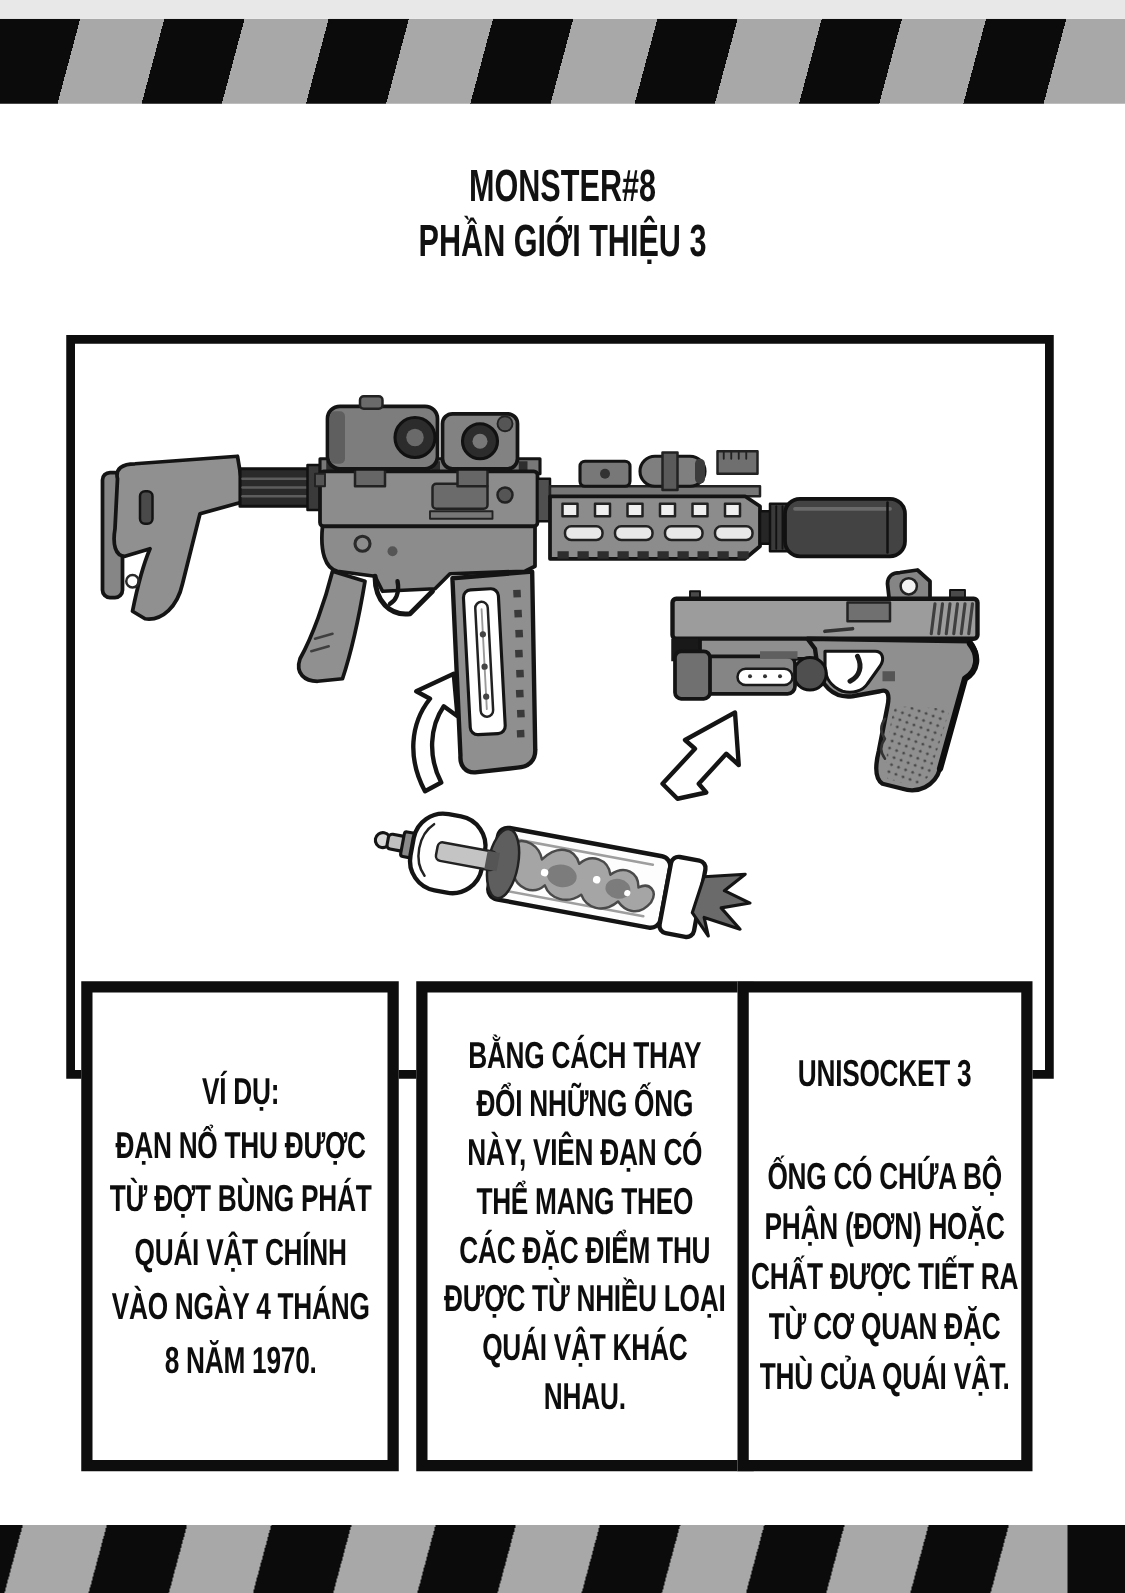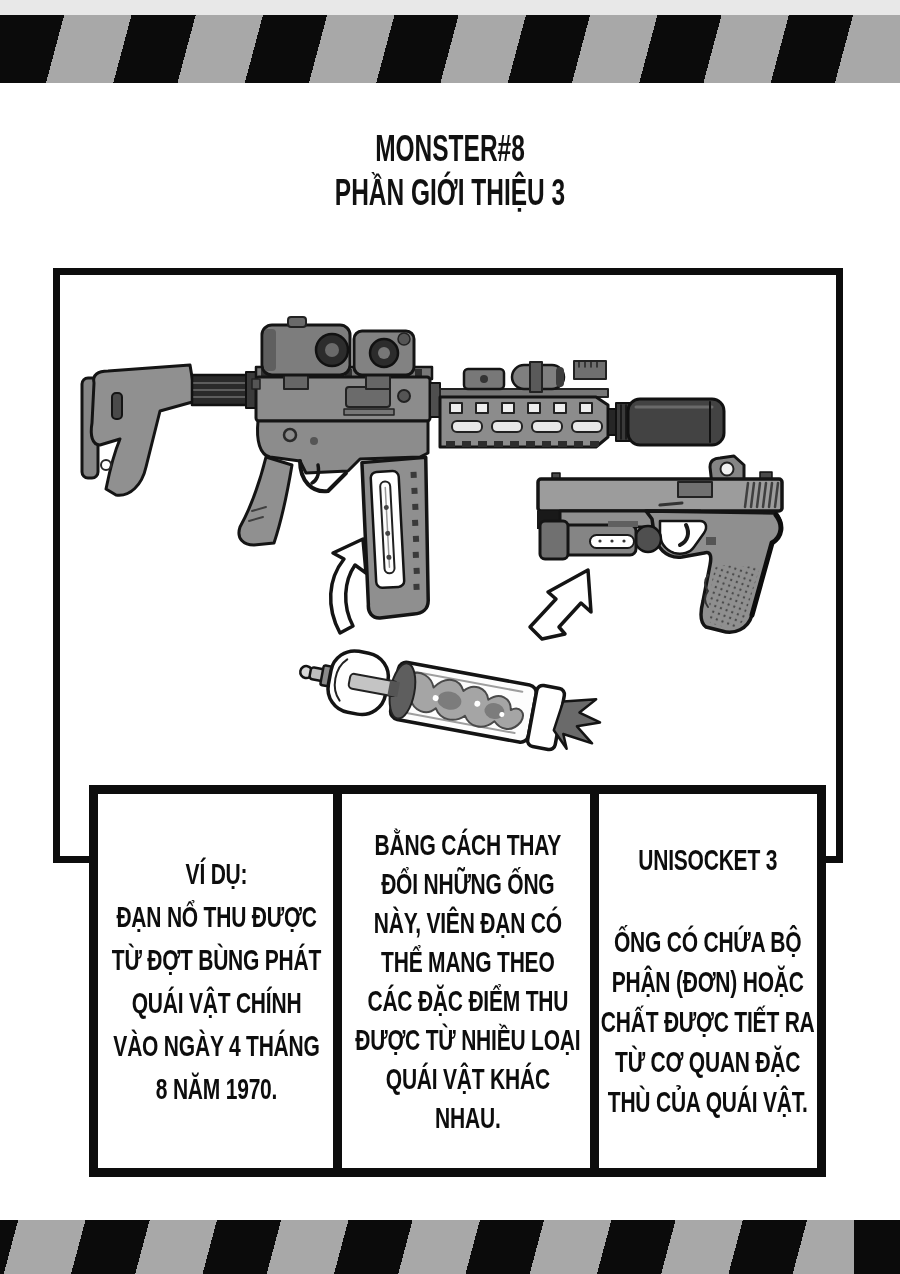--- a/index.html
+++ b/index.html
@@ -24,21 +24,21 @@
   .panel{
     position:absolute;left:53px;top:253px;width:790px;height:595px;
     border:7px solid #0d0d0d;box-sizing:border-box;background:#fff;z-index:1;
   }
   .panel-art{position:absolute;left:60px;top:260px;z-index:2;}
   .tbox{
     position:absolute;top:770px;height:392px;background:#fff;
     border:9px solid #0d0d0d;box-sizing:border-box;z-index:3;
     display:flex;align-items:center;justify-content:center;color:#0d0d0d;
   }
-  .tbox-left{left:89px;width:254px;}
+  .tbox-left{left:65px;width:254px;}
   .tbox-mid{left:333px;width:270px;}
   .tbox-right{left:590px;width:236px;}
   .btext{
     transform:scaleX(0.70);transform-origin:50% 50%;
     text-align:center;font-weight:bold;letter-spacing:-0.3px;
   }
   .btext .line{white-space:nowrap;}
   .tbox-left .line{font-size:30px;line-height:43px;}
   .tbox-mid .line{font-size:30px;line-height:39px;}
   .tbox-right .line{font-size:30px;line-height:40px;}

